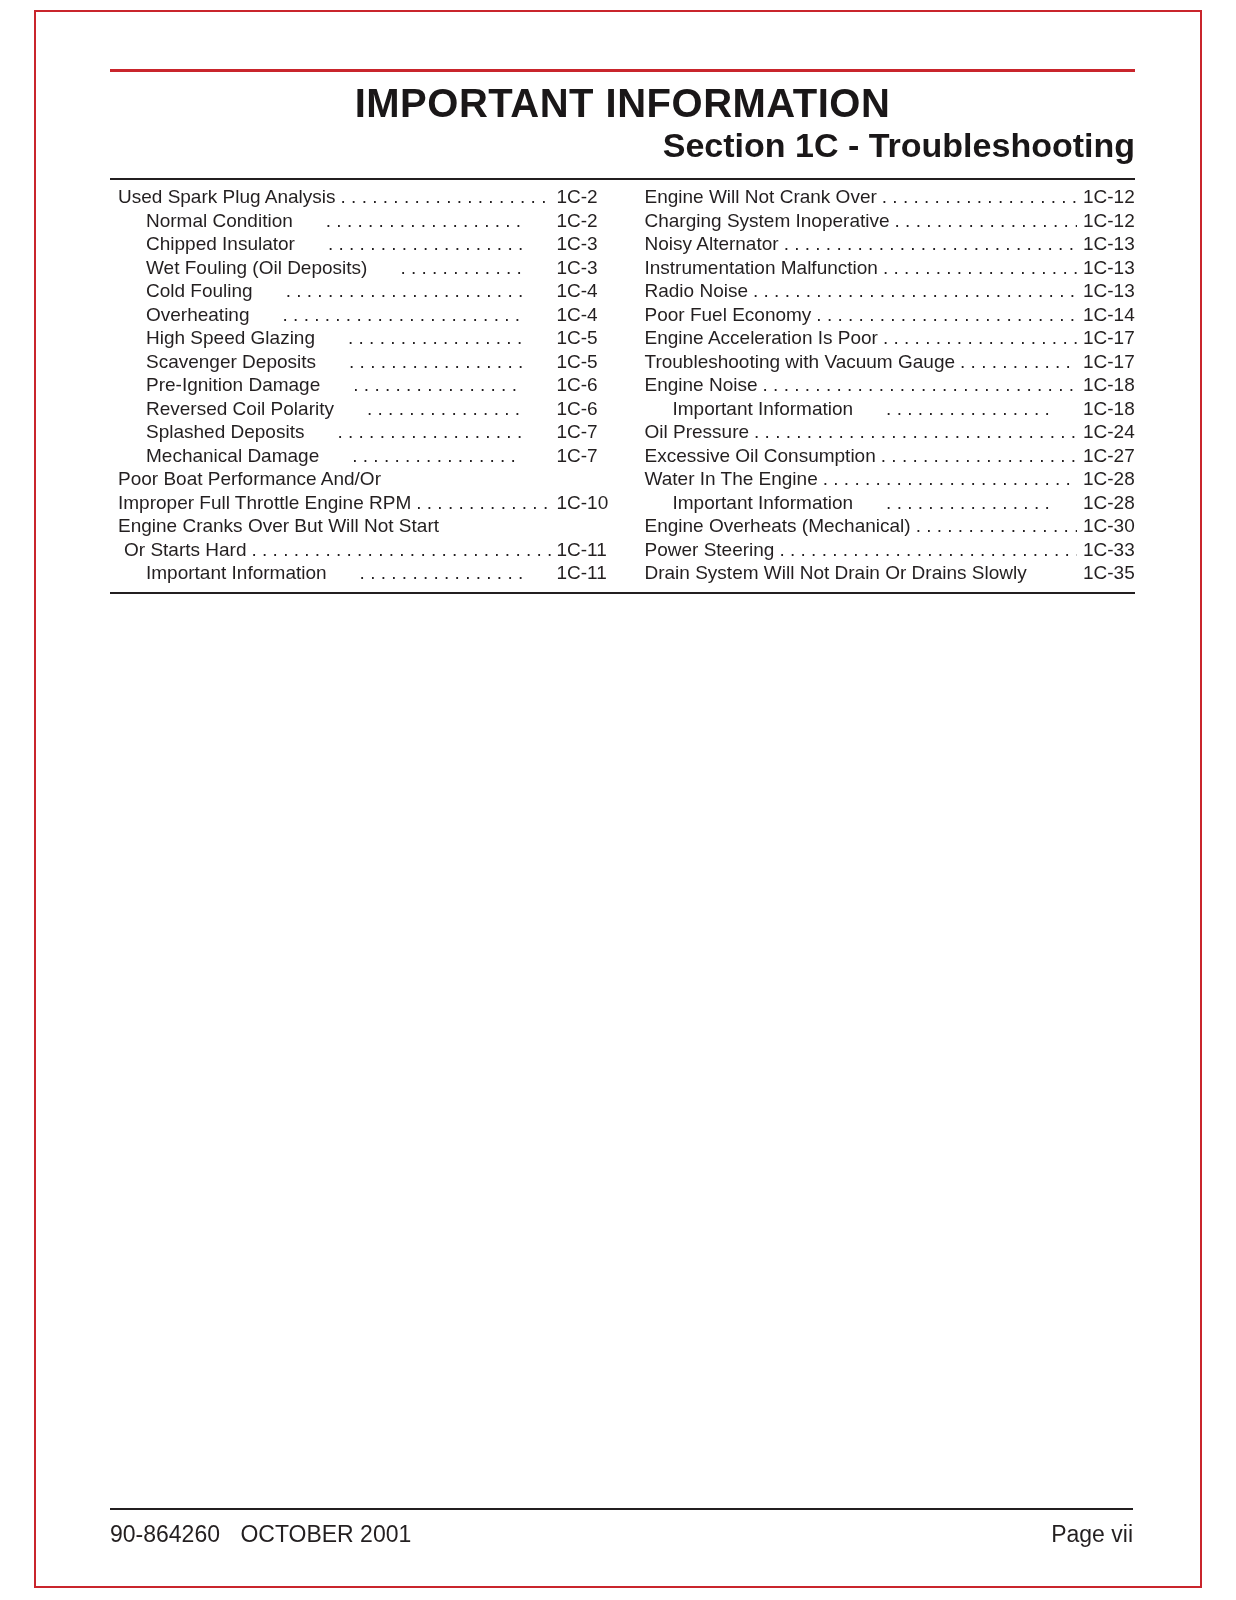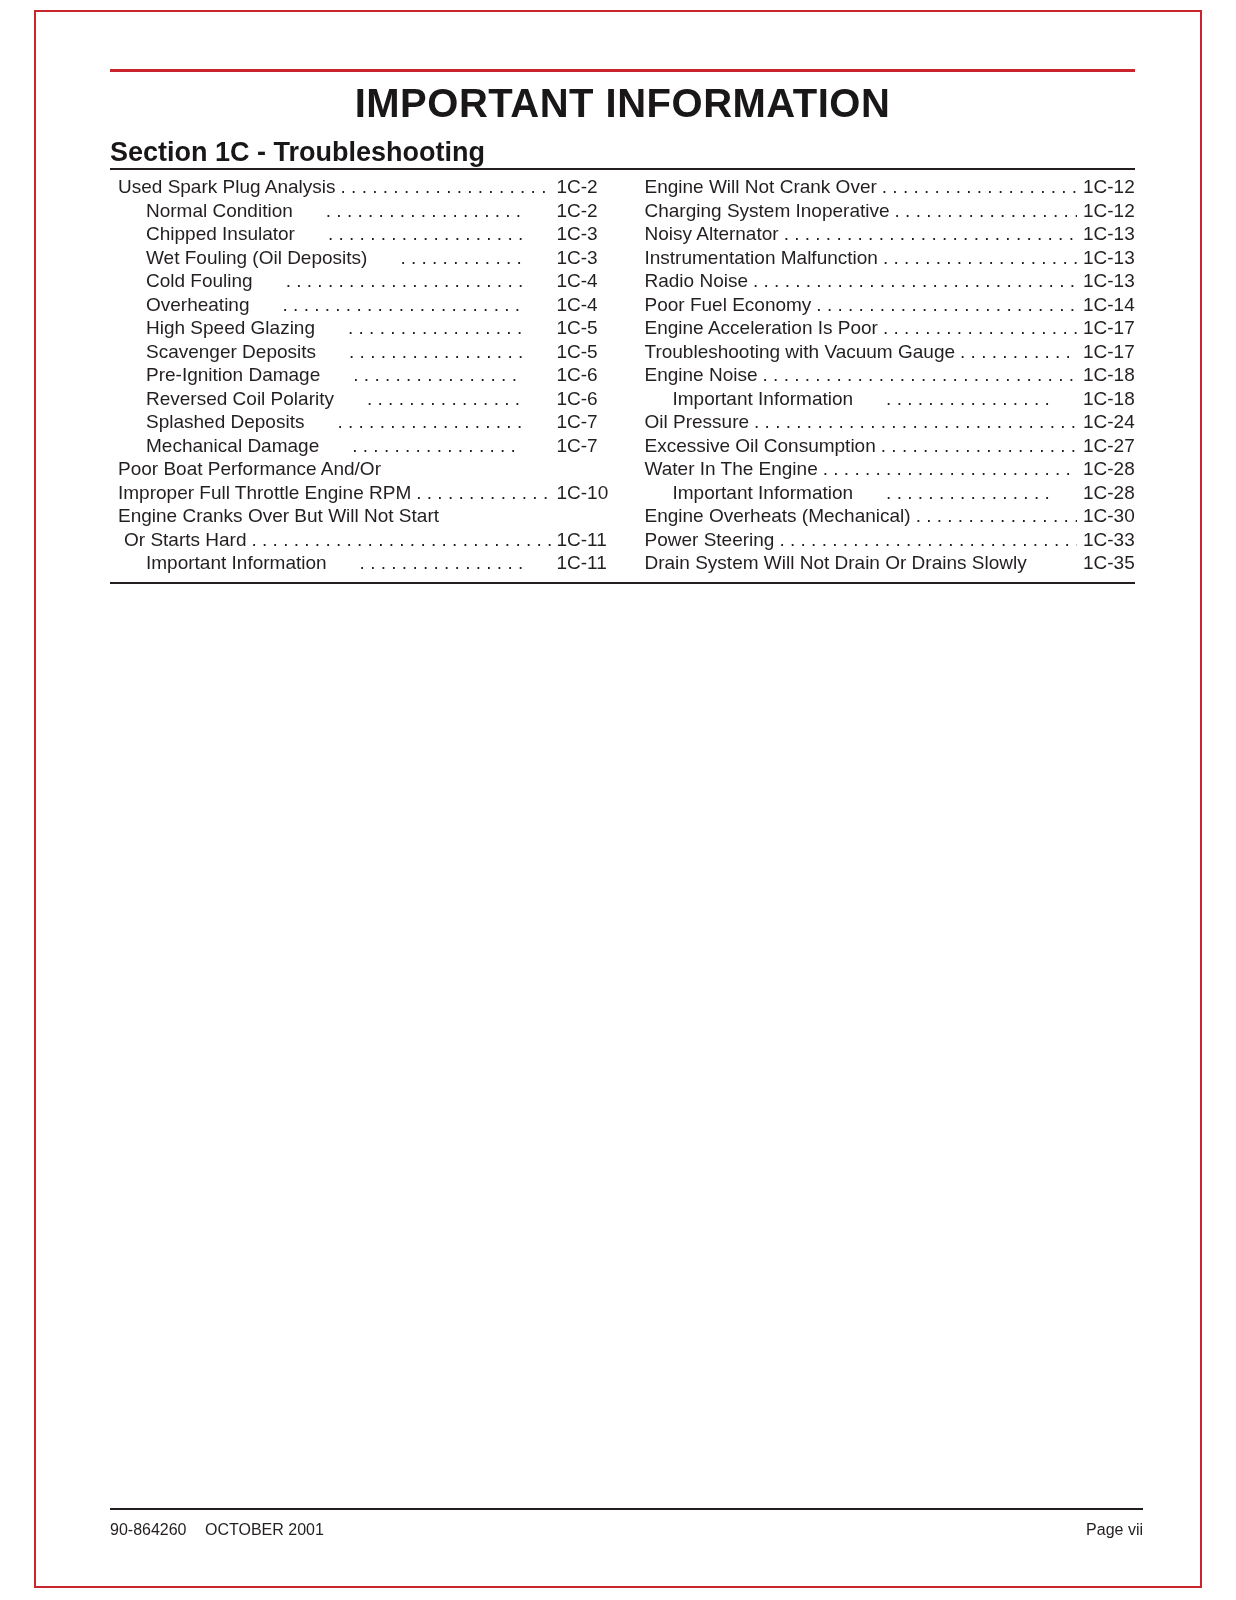--- a/index.html
+++ b/index.html
@@ -38,28 +38,28 @@
   .doc-title {
     margin: 8px 0 0 0;
     text-align: center;
     font-size: 40px;
     font-weight: 700;
     letter-spacing: 0.5px;
     line-height: 1.15;
     color: #1a1718;
   }
   .doc-subtitle {
-    margin: 11px 0 0 0;
-    text-align: left;
-    font-size: 27px;
+    margin: 0 0 0 0;
+    text-align: right;
+    font-size: 34px;
     font-weight: 700;
     color: #1a1718;
   }
   .toc-box {
-    margin-top: 0;
+    margin-top: 13px;
     border-top: 2px solid #231f20;
     border-bottom: 2px solid #231f20;
     padding: 5px 0 7px 0;
     display: flex;
     gap: 34px;
   }
   .toc-col {
     flex: 1 1 0;
     min-width: 0;
   }
@@ -87,27 +87,27 @@
   }
   .spacer { flex: 1 1 auto; min-width: 4px; }
   .toc-page {
     flex: 0 0 auto;
     width: 52px;
     text-align: left;
   }
   .footer {
     position: absolute;
     left: 110px;
-    right: 93px;
+    right: 103px;
     top: 1508px;
     border-top: 2px solid #231f20;
     padding-top: 11px;
     display: flex;
     justify-content: space-between;
-    font-size: 16px;
+    font-size: 23px;
   }
   .footer-left span + span { margin-left: 14px; }
 </style>
 </head>
 <body>
 
 <div class="page-border"></div>
 
 <div class="content">
   <div class="red-rule"></div>

